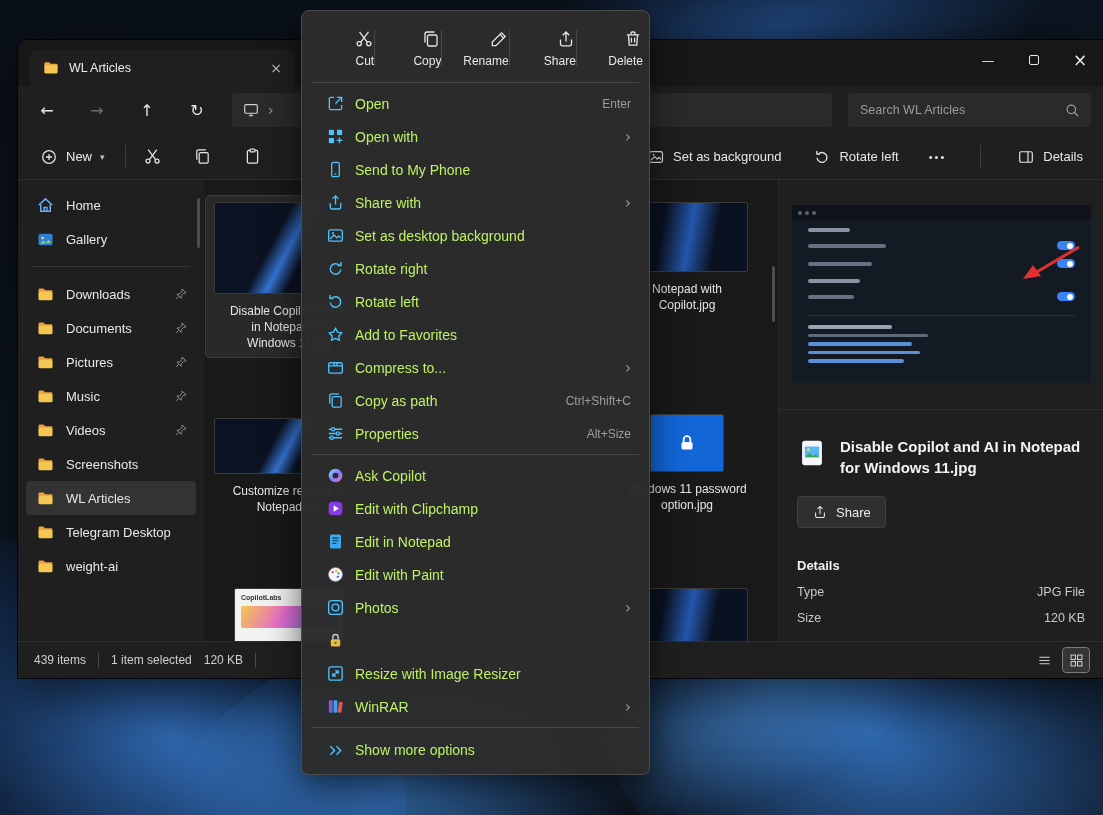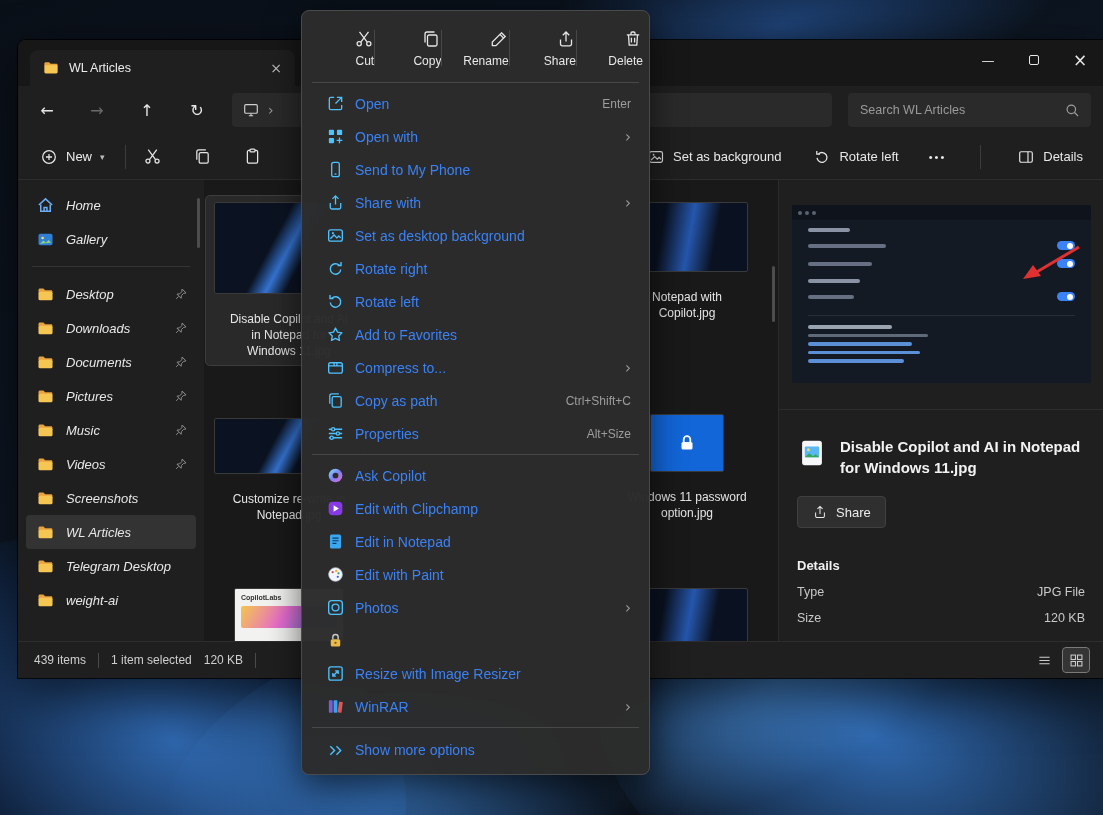--- a/index.html
+++ b/index.html
@@ -75,21 +75,21 @@
     border-radius:4px; margin-right:16px; }
   .tico .sic { width:19px; height:19px; }
   .cmd-right { margin-left:auto; display:flex; align-items:center; gap:20px; }
   .labtn { display:flex; align-items:center; gap:8px; font-size:13px; color:#e8e8e8;
     padding:5px 6px; border-radius:4px; white-space:nowrap; }
   .labtn .sic { width:18px; height:18px; }
   .dots { color:#e8e8e8; font-size:11px; letter-spacing:2px; padding:0 4px; }
 
   
   .content { display:flex; height:461px; position:relative; }
-  .sidebar { width:186px; padding-top:8px; position:relative; flex:none;font-style:italic; }
+  .sidebar { width:186px; padding-top:8px; position:relative; flex:none; }
   .side-item { height:34px; display:flex; align-items:center; gap:11px;
     margin:0 8px; padding:0 8px 0 10px; border-radius:4px; font-size:13px; color:#e8e8e8; }
   .side-item.sel { background:#333333; }
   .side-item .sic { width:19px; height:19px; flex:none; }
   .side-item .pin { margin-left:auto; width:14px; height:14px; opacity:.85; }
   .side-sep { height:1px; background:#353535; margin:10px 14px; }
   .sb-scroll { position:absolute; right:4px; top:18px; width:3px; height:50px; background:#4d4d4d; border-radius:2px; }
 
   .main { flex:1; background:#191919; position:relative; overflow:hidden; }
   .main-scroll { position:absolute; right:3px; top:86px; width:3px; height:56px; background:#4d4d4d; border-radius:2px; }
@@ -98,21 +98,21 @@
   .thumb { border:1px solid #3a3a3a; border-radius:2px; position:relative; overflow:hidden; flex:none; }
   .shot { background-color:#0b1322;
     background-image:linear-gradient(118deg, rgba(0,0,0,0) 40%, rgba(64,140,255,.8) 50%, rgba(0,0,0,0) 60%); }
   .shot2 { background-color:#0a1120;
     background-image:linear-gradient(100deg, rgba(0,0,0,0) 30%, rgba(46,110,220,.75) 52%, rgba(0,0,0,0) 72%); }
   .bluecard { background:#1266d8; display:flex; align-items:center; justify-content:center; }
   .whitecard { background:#f2f2f0; padding:5px 6px; }
   .whitecard .wt { font-size:7px; color:#333; font-weight:bold; }
   .whitecard .wimg { margin-top:5px; height:22px; border-radius:2px;
     background:linear-gradient(120deg,#f3c64d,#e86bd0 45%,#5b8def); }
-  .cap { max-width:122px; margin-top:17px; font-size:12px; line-height:16px; text-align:center; color:#e6e6e6;
+  .cap { max-width:122px; margin-top:9px; font-size:12px; line-height:16px; text-align:center; color:#e6e6e6;
     word-wrap:break-word; }
 
   
   .pane { width:325px; flex:none; border-left:1px solid #2a2a2a; background:#1f1f1f; padding-top:25px; overflow:hidden; }
   .pimg { width:299px; height:178px; margin:0 auto; background:#141a24; border-radius:2px; position:relative; overflow:hidden; }
   .pimg-head { height:15px; background:#0e131c; display:flex; align-items:center; padding:0 6px; gap:3px; }
   .pimg-head i { width:4px; height:4px; border-radius:50%; background:#5a6372; }
   .pbody { padding:8px 16px 0; }
   .pbar { height:4px; border-radius:2px; background:#8a93a3; }
   .prow { display:flex; align-items:center; justify-content:space-between; margin-top:9px; }
@@ -148,21 +148,21 @@
     box-shadow:0 10px 34px rgba(0,0,0,.6); padding:5px 0 6px; }
   .qbar { height:62px; display:flex; align-items:stretch; padding:2px 6px 0; }
   .qa { flex:1; display:flex; flex-direction:column; align-items:flex-end; justify-content:center; gap:5px; border-radius:4px; }
   .qa .sic { width:20px; height:20px; }
   .qa .ql { font-size:12px; color:#e8e8e8; }
   .qsep { width:1px; background:#474747; margin:12px 0; }
   .mhr { height:1px; background:#484848; margin:4px 10px; }
   .mrow { height:33px; display:flex; align-items:center; padding:0 14px 0 20px; margin:0 4px; border-radius:4px; }
   .mic { width:22px; height:20px; margin-right:7px; flex:none; display:flex; align-items:center; }
   .mic svg { width:19px; height:19px; }
-  .mlabel { flex:1; font-size:14px; color:#3b82f6; white-space:nowrap; }
+  .mlabel { flex:1; font-size:14px; color:#bef264; white-space:nowrap; }
   .mshort { font-size:12px; color:#9d9d9d; }
   .mchev { color:#9d9d9d; font-size:15px; margin-left:8px; }
   .sic svg { width:100%; height:100%; display:block; }
   .mic svg { display:block; }
 </style>
 </head>
 <body>
 
 <div class="wp">
   <div class="p1"></div>
@@ -331,35 +331,20 @@
         <span class="sic">
             <svg viewBox="0 0 20 20">
               <rect x="2.6" y="4" width="14.8" height="12" rx="2" fill="#2f7fd6"></rect>
               <circle cx="7" cy="8.4" r="1.4" fill="#ffd75e"></circle>
               <path d="M4 14.5l3.8-3.4 2.6 2.2 2.8-2.8 2.8 3z" fill="#8fd17e"></path>
             </svg>
           </span>
         <span>Gallery</span>
       </div>
       <div class="side-sep"></div>
-      <div class="side-item">
-        <span class="sic">
-            <svg viewBox="0 0 20 20">
-              <path d="M2.6 5.2c0-.9.7-1.6 1.6-1.6h3.6l1.8 1.8h6.2c.9 0 1.6.7 1.6 1.6v1H2.6z" fill="#e8a33d"></path>
-              <rect x="2.6" y="7" width="14.8" height="9" rx="1.6" fill="#f6c652"></rect>
-            </svg>
-          </span>
-        <span>Desktop</span>
-        <span class="pin"><svg viewBox="0 0 16 16">
-              <g fill="none" stroke="#a6a6a6" stroke-width="1.1">
-                <path d="M9.3 2.3l4.4 4.4-2.8.7-2.4 2.4-.4 3.1-4.7-4.7 3.1-.4 2.4-2.4z"></path>
-                <path d="M5.2 10.8 2.5 13.5"></path>
-              </g>
-            </svg></span>
-      </div>
       <div class="side-item">
         <span class="sic">
             <svg viewBox="0 0 20 20">
               <path d="M2.6 5.2c0-.9.7-1.6 1.6-1.6h3.6l1.8 1.8h6.2c.9 0 1.6.7 1.6 1.6v1H2.6z" fill="#e8a33d"></path>
               <rect x="2.6" y="7" width="14.8" height="9" rx="1.6" fill="#f6c652"></rect>
             </svg>
           </span>
         <span>Downloads</span>
         <span class="pin"><svg viewBox="0 0 16 16">
               <g fill="none" stroke="#a6a6a6" stroke-width="1.1">

